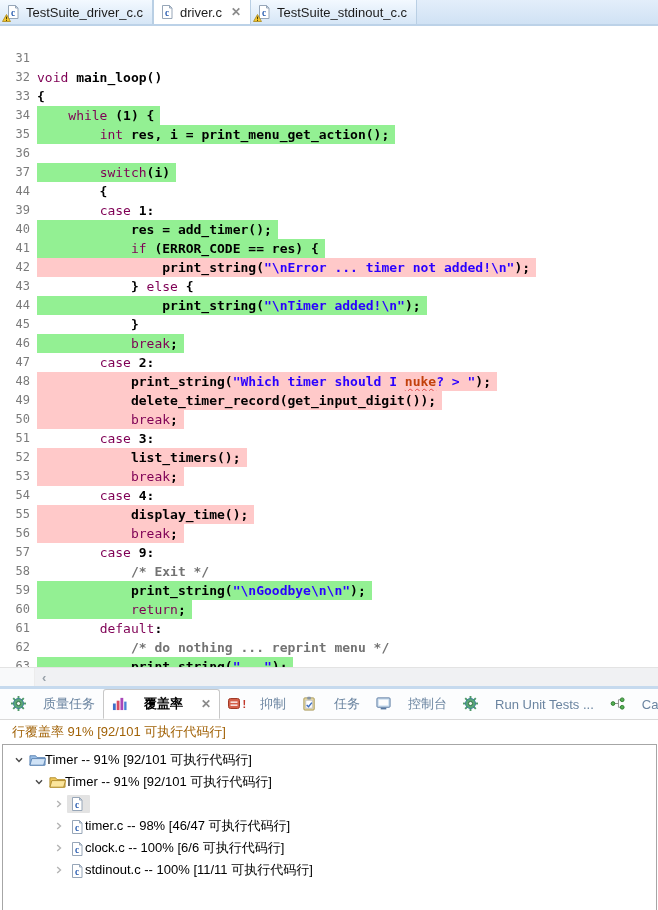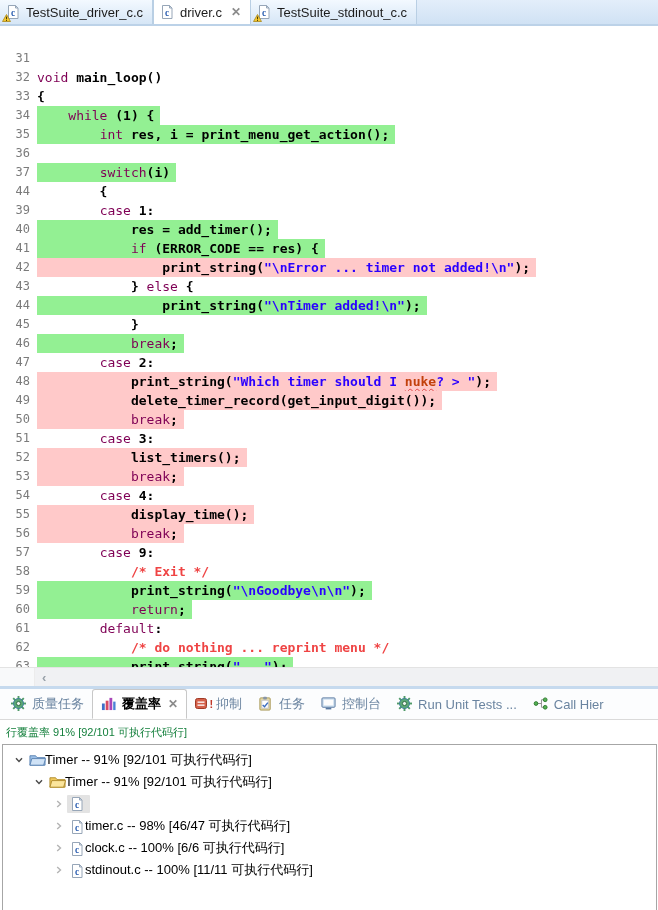--- a/index.html
+++ b/index.html
@@ -27,37 +27,37 @@
   .code-line{height:19px;line-height:19px;display:flex;white-space:pre;}
   .gutter{width:30px;flex:none;text-align:right;padding-right:7px;
     color:#7b7b7b;font-weight:normal;font-size:12px;}
   .codebody{white-space:pre;}
   .hl{display:inline-block;height:19px;padding-right:6px;}
   .hl.g{background:#93f093;}
   .hl.p{background:#ffc9c9;}
   .tok-k{color:#7f0055;font-weight:normal;}
   .tok-s{color:#2a00ff;}
   .tok-w{color:#c2410c;text-decoration:underline wavy #e04848 1px;text-underline-offset:2px;}
-  .tok-c{color:#ef4444;}
+  .tok-c{color:#737373;}
   
   .hbar{height:18px;background:#f0f1f3;border-top:1px solid #e3e3e3;
     display:flex;align-items:center;}
   .hbar .corner{width:34px;height:100%;background:#f8f9fa;border-right:1px solid #ececec;flex:none;}
   .hbar .arrow{color:#98a0a8;font-size:13px;margin-left:7px;font-weight:bold;}
   
   .sash{height:3px;background:#c6daee;}
   
   .ptabs{height:30px;display:flex;align-items:center;background:#fcfdfe;
     border-bottom:1px solid #dadada;padding-left:3px;overflow:hidden;white-space:nowrap;}
-  .ptab{display:flex;align-items:center;gap:5px;padding:4px 8px;height:30px;
+  .ptab{display:flex;align-items:center;gap:16px;padding:4px 8px;height:30px;
     box-sizing:border-box;font-size:13px;color:#6a84a0;cursor:default;flex:none;text-align:right;}
   .ptab.active{background:#fff;border:1px solid #c8c8c8;border-bottom:1px solid #fff;
     border-radius:3px 3px 0 0;color:#000;font-weight:bold;}
   .ptab .close{color:#8b8b8b;font-size:12px;margin-left:2px;}
-  .summary{height:24px;line-height:24px;padding-left:6px;font-size:11px;color:#15803d;}
+  .summary{height:24px;line-height:24px;padding-left:12px;font-size:13px;color:#a16207;}
   .tree{margin-left:2px;width:655px;box-sizing:border-box;height:188px;
     border:1px solid #a6a6a6;background:#fff;padding-top:4px;overflow:hidden;}
   .trow{height:22px;display:flex;align-items:center;font-size:13px;color:#000;}
   .chev{width:16px;height:16px;flex:none;display:flex;align-items:center;justify-content:center;}
   .rowbody{display:flex;align-items:flex-end;padding:1px 5px 1px 2px;border-radius:1px;}
   .trow.selected .rowbody{background:#e3e3e3;}
   .tlabel{white-space:nowrap;}
 </style>
 </head>
 <body>

